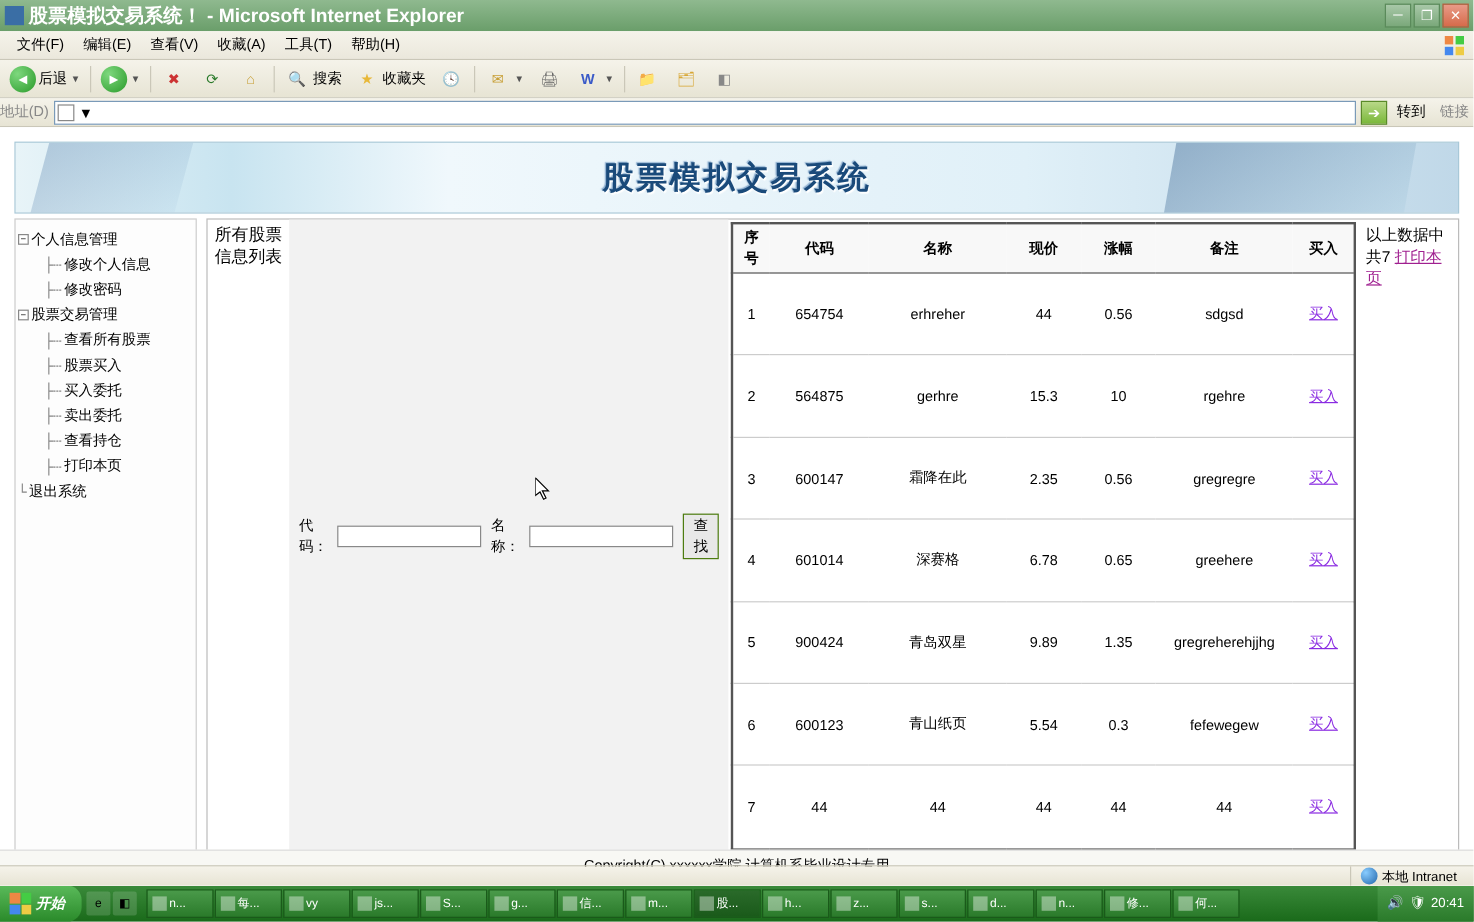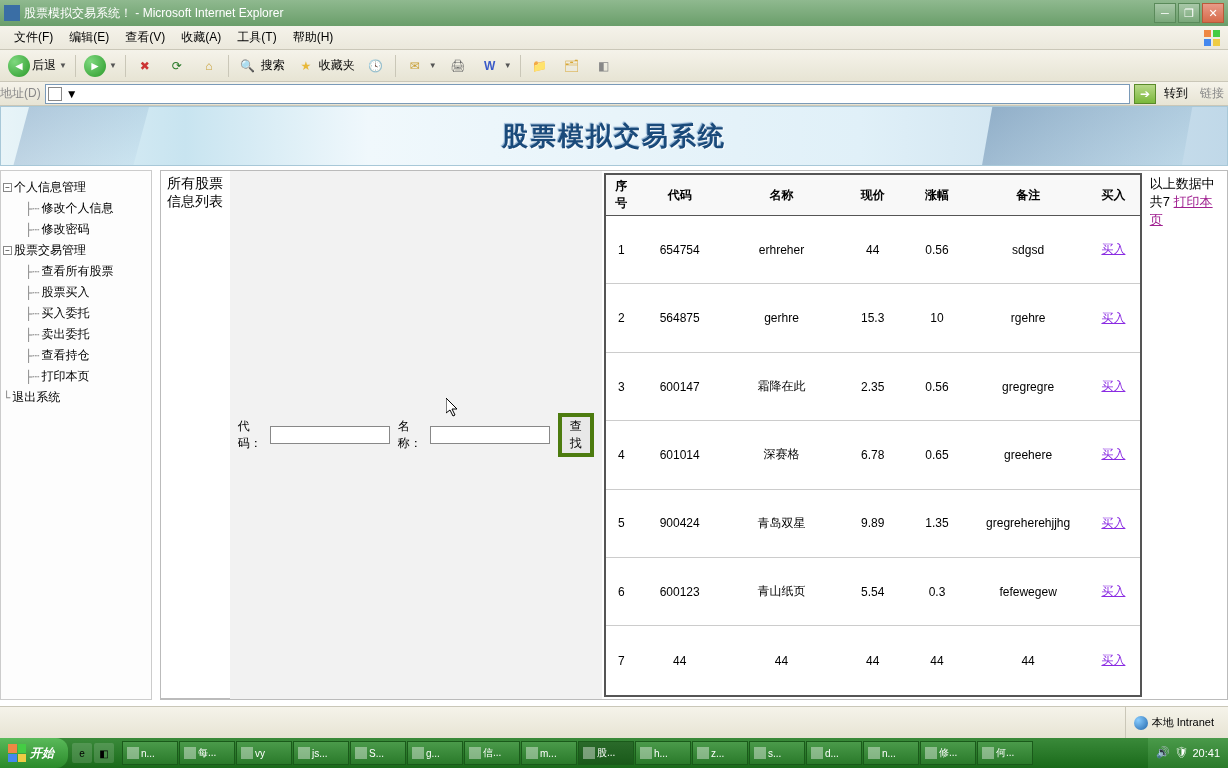--- a/index.html
+++ b/index.html
@@ -1,21 +1,21 @@
 <!DOCTYPE html>
 <html><head>
 <meta charset="utf-8">
 <style>
 * { margin: 0; padding: 0; box-sizing: border-box; }
 body { font-family: "SimSun", Arial, sans-serif; font-size: 12px; background: #fff; overflow: hidden; width: 1228px; height: 768px; }
 
 
 .titlebar { background: linear-gradient(to bottom, #8fb98f 0%, #6a9e6a 100%); height: 26px; display: flex; align-items: center; padding: 0 4px; color: #fff; }
 .titlebar .ie-icon { width: 16px; height: 16px; background: #3a6ea5; margin-right: 4px; display: inline-block; }
-.titlebar .title { flex: 1; font-weight: normal; font-size: 12px; }
+.titlebar .title { flex: 1; font-weight: bold; font-size: 16px; }
 .titlebar .winbtns { display: flex; gap: 2px; }
 .titlebar .winbtn { width: 22px; height: 20px; background: linear-gradient(to bottom,#a8c8a8,#7aa87a); border: 1px solid #5a8a5a; display: flex; align-items: center; justify-content: center; font-size: 11px; color: #fff; }
 .titlebar .winbtn.close { background: linear-gradient(to bottom,#e89b88,#d66a4a); border-color:#b85a3a; }
 
 
 .menubar { background: linear-gradient(to bottom,#f5f3ea,#ebe8dc); height: 24px; display: flex; align-items: center; padding: 0 6px; border-bottom: 1px solid #cac7b8; }
 .menubar .menuitem { padding: 2px 8px; cursor: default; }
 .menubar .logo { margin-left: auto; width: 20px; height: 20px; }
 
 
@@ -31,21 +31,21 @@
 .addrbar { background: linear-gradient(to bottom,#f5f3ea,#e7e4d4); height: 24px; display: flex; align-items: center; padding: 0 0; border-bottom: 1px solid #cac7b8; gap: 4px; }
 .addrbar .lbl { color:#888; }
 .addrbar .addrfield { flex:1; background:#fff; border:1px solid #7a9ab8; height:20px; display:flex; align-items:center; padding:0 2px; gap:4px; }
 .addrbar .pageicon { width:14px; height:14px; background:#fff; border:1px solid #888; display:inline-block; }
 .addrbar .url { flex:1; }
 .addrbar .gobtn { background: linear-gradient(to bottom,#b8d888,#7ab83a); border:1px solid #5a8a2a; width:22px; height:20px; display:flex; align-items:center; justify-content:center; color:#fff; }
 .addrbar .goto { padding:0 4px;font-family:Liberation Mono, monospace; }
 .addrbar .links { color:#888; padding:0 4px; }
 
 
-.contentwrap { position: relative; height: 640px; background: #fff; }
+.contentwrap { position: relative; height: 640px; background: #fff; padding: 12px; }
 
 
 .banner { height: 60px; background: linear-gradient(to right, #e8f4f8 0%, #c8e4f0 15%, #f0f8fc 30%, #e0f0f8 70%, #c0d8e8 100%); border: 1px solid #a8c8d8; display: flex; align-items: center; justify-content: center; position: relative; overflow: hidden; margin-bottom: 4px; }
 .banner::before { content:""; position:absolute; left:20px; top:0; width:120px; height:60px; background: linear-gradient(135deg, rgba(100,140,180,0.4), rgba(180,210,230,0.2)); transform: skewX(-15deg); }
 .banner::after { content:""; position:absolute; right:40px; top:0; width:200px; height:60px; background: linear-gradient(135deg, rgba(80,120,160,0.5), rgba(160,200,220,0.2)); transform: skewX(-10deg); }
 .banner .btitle { font-size: 26px; font-weight: bold; color: #1a4a7a; text-shadow: 1px 1px 1px #fff, -1px -1px 1px #88aacc; z-index: 1; letter-spacing: 2px; }
 
 
 .mainlayout { display: flex; gap: 8px; height: 530px; }
 
@@ -56,36 +56,36 @@
 .tree-node.sub { padding-left: 22px; }
 .tree-node .tline { color: #888; font-family: monospace; margin-right: 2px; }
 .tree-node .tbox { width:9px; height:9px; border:1px solid #888; display:inline-flex; align-items:center; justify-content:center; font-size:8px; line-height:8px; margin-right:2px; background:#fff; }
 .tree-node .tlabel { cursor: default; }
 
 
 .panel { flex: 1; border: 1px solid #bbb; background: #fff; display:flex; }
 .panel-title { padding: 4px 6px; font-size: 14px; border-bottom: 1px solid #bbb; }
 .searchrow { display: flex; align-items: center; padding: 4px 8px; gap: 8px; background: #f2f2f2; }
 .searchrow input { border: 1px solid #888; height: 18px; width: 120px; padding: 0 2px; font-size:12px; }
-.searchrow .sbtn { border: 4px solid #4d7c0f; background: #e8e8e8; padding: 1px 8px; font-size:12px; }
+.searchrow .sbtn { border: 1px solid #4d7c0f; background: #e8e8e8; padding: 1px 8px; font-size:12px; }
 
 
 .datatable { width: calc(100% - 4px); margin: 2px; border: 2px solid #555; border-collapse: collapse; font-size: 12px; }
 .datatable th { background: #f8f8f8; border-bottom: 1px solid #555; padding: 3px 4px; text-align: center; font-weight: bold; }
 .datatable td { border-bottom: 1px solid #ccc; padding: 2px 4px; text-align: center; }
 .datatable tr:last-child td { border-bottom: none; }
 .datatable .buylink { color: #8a2be2; text-decoration: underline; cursor: pointer; }
 
 .footer-row { padding: 4px 6px; font-size: 13px; }
 .footer-row .printlink { color: #a02090; text-decoration: underline; cursor: pointer; }
 
 .copyright { position: absolute; bottom: 12px; left: 0; right: 0; text-align: center; padding: 4px 0; font-size: 12px; background: #f8f8f4; border-top: 1px solid #ddd; }
 
 
-.statusbar { position: fixed; bottom: 30px; left:0; right:0; height: 32px; background: linear-gradient(to bottom,#f5f3ea,#e7e4d4); border-top:1px solid #cac7b8; display:flex; align-items:center; padding:0 6px; font-size:11px; }
+.statusbar { position: fixed; bottom: 30px; left:0; right:0; height: 17px; background: linear-gradient(to bottom,#f5f3ea,#e7e4d4); border-top:1px solid #cac7b8; display:flex; align-items:center; padding:0 6px; font-size:11px; }
 .statusbar .spacer { flex:1; }
 .statusbar .zone { display:flex; align-items:center; gap:4px; padding:0 8px; border-left:1px solid #cac7b8; height:100%; }
 .statusbar .globe { width:14px; height:14px; border-radius:50%; background: radial-gradient(circle at 30% 30%, #8cf, #26a); display:inline-block; }
 
 
 .taskbar { position: fixed; bottom:0; left:0; right:0; height:30px; background: linear-gradient(to bottom, #3a8a3a 0%, #2a7a2a 50%, #1a6a1a 100%); display:flex; align-items:center; }
 .taskbar .start { background: linear-gradient(to bottom,#5aba5a,#2a8a2a); height:30px; padding:0 14px 0 8px; display:flex; align-items:center; gap:4px; color:#fff; font-weight:bold; font-style:italic; border-radius:0 12px 12px 0; }
 .taskbar .start .winlogo { width:18px; height:18px; display:grid; grid-template:1fr 1fr/1fr 1fr; gap:1px; }
 .taskbar .start .winlogo span:nth-child(1){background:#e84;}
 .taskbar .start .winlogo span:nth-child(2){background:#4c4;}

